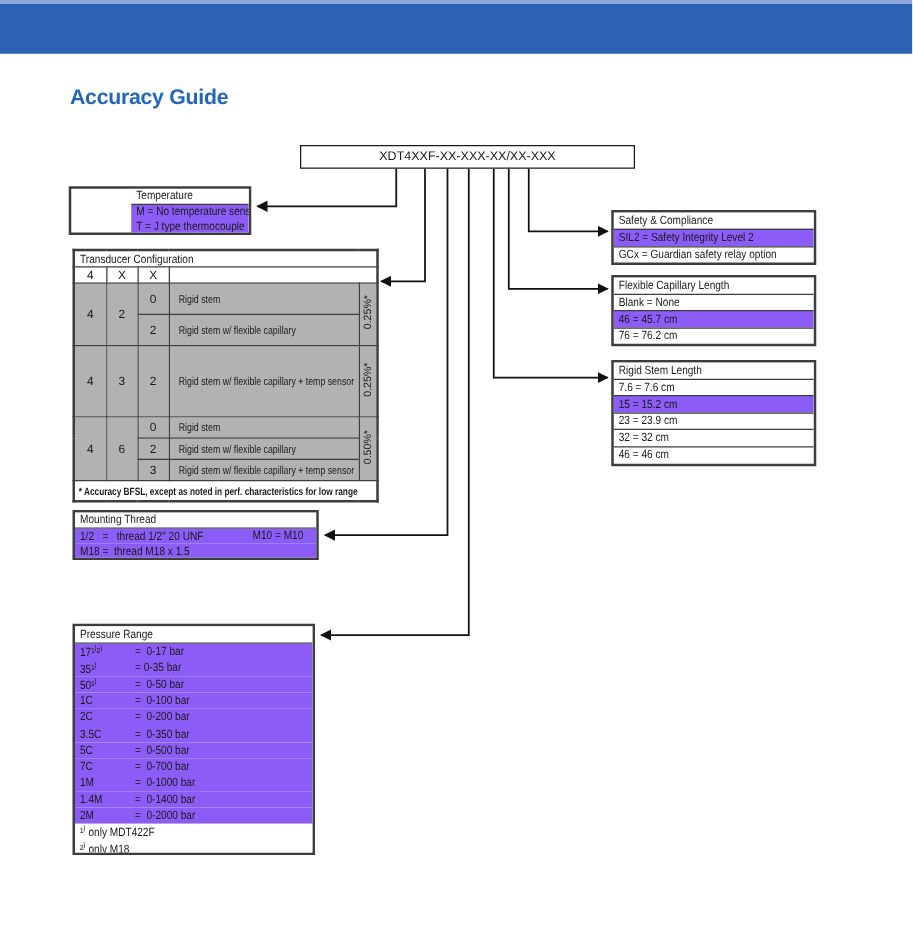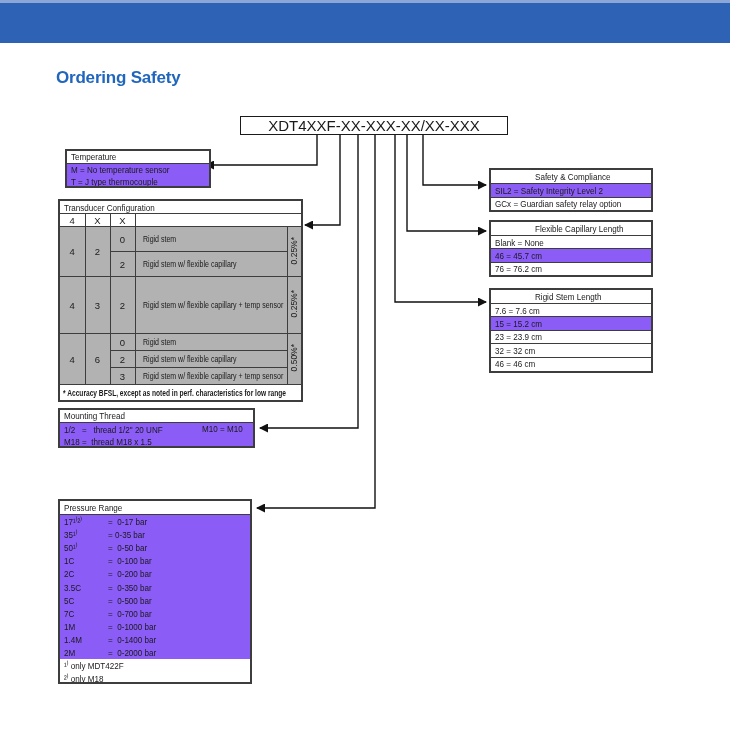--- a/index.html
+++ b/index.html
@@ -6,37 +6,37 @@
   body { width:730px; height:755px; font-family:"Liberation Sans", sans-serif; color:#1a1a1a; }
   .page { position:relative; width:730px; height:755px; background:#fff; overflow:hidden; }
   .abs { position:absolute; box-sizing:border-box; }
 
   .top-strip { left:0; top:0; width:730px; height:3px; background:#8ca7d7; }
   .blue-bar  { left:0; top:3px; width:730px; height:40px; background:#2e62b4; }
 
   .page-title { left:56px; top:68px; font-size:17px; font-weight:bold; color:#2166bd; letter-spacing:-0.2px; }
 
   .pn-box { left:240px; top:116px; width:268px; height:19px; border:1px solid #1a1a1a;
-            font-size:15px; text-align:center; line-height:17px; background:#fff; }
+            font-size:10px; text-align:center; line-height:17px; background:#fff; }
 
   svg.connectors { position:absolute; left:0; top:0; pointer-events:none; }
 
   
   .box { background:#fff; border:2px solid #3d3d3d; font-size:9.5px; overflow:hidden; }
   .box .hdr { background:#fff; border-bottom:1px solid #3d3d3d; padding:0 4px; height:12px; line-height:12px; }
   .box .row { padding:0 4px; display:flex; align-items:center; box-sizing:border-box; position:relative; }
   .hl { background:#8b5cf6; }
 
   .ct { display:inline-block; white-space:nowrap; transform-origin:0 50%; }
   .cx85 { transform:scaleX(0.85); }
   .cx78 { transform:scaleX(0.78); }
   .pre { white-space:pre; }
 
   
-  .temp-box { left:65px; top:149px; width:146px; height:39px; }
+  .temp-box { left:55px; top:149px; width:146px; height:39px;padding-left:48px; }
   .temp-box .row { height:11.5px; }
 
   
   .tc-wrap { left:58px; top:199px; }
   table.tc { border-collapse:collapse; table-layout:fixed; width:243px; background:#fff; font-size:9.5px; }
   table.tc { border:2px solid #3d3d3d; }
   table.tc td { border:1px solid #3d3d3d; padding:0; text-align:center; vertical-align:middle; overflow:hidden; }
   table.tc tr.thead td { text-align:left; padding:0 4px; height:12px; background:#fff; }
   table.tc tr.digits td { height:12px; background:#fff; }
   table.tc td.g { background:#b2b2b2; }
@@ -55,38 +55,38 @@
 
   
   .press-box { left:58px; top:463px; width:194px; height:185px;margin-top:36px; }
   .press-box .hdr { height:13px; line-height:13px; }
   .press-box .row { height:13.1px; }
   .press-box .row.fn { height:13px; background:#fff; }
   .pcode { display:inline-block; width:44px; }
 
   
   .box-r { left:489px; width:164px; }
-  .box-r .hdr { height:13px; line-height:13px; border-bottom:none;margin-left:40px; }
+  .box-r .hdr { height:13px; line-height:13px; border-bottom:none; }
   .box-r .row { border-top:1px solid #3d3d3d; }
   .safety-box { top:168px; height:44px; }
   .safety-box .row { height:13.5px; }
   .cap-box { top:220px; height:57px; }
   .cap-box .row { height:13.3px; }
   .stem-box { top:288px; height:85px; }
   .stem-box .row { height:13.4px; }
 </style>
 </head>
 <body>
 
 <div class="page">
 
   <div class="abs top-strip"></div>
   <div class="abs blue-bar"></div>
 
-  <div class="abs page-title">Ordering Safety</div>
+  <div class="abs page-title">Accuracy Guide</div>
 
   <div class="abs pn-box">
     <span>XDT4XXF-XX-XXX-XX/XX-XXX</span>
   </div>
 
   <svg class="connectors" width="730" height="755" viewBox="0 0 730 755">
     <defs>
       <marker id="arr" markerWidth="9" markerHeight="9" refX="8" refY="4.5" orient="auto" markerUnits="userSpaceOnUse">
         <path d="M0,0 L9,4.5 L0,9 z" fill="#111"></path>
       </marker>

